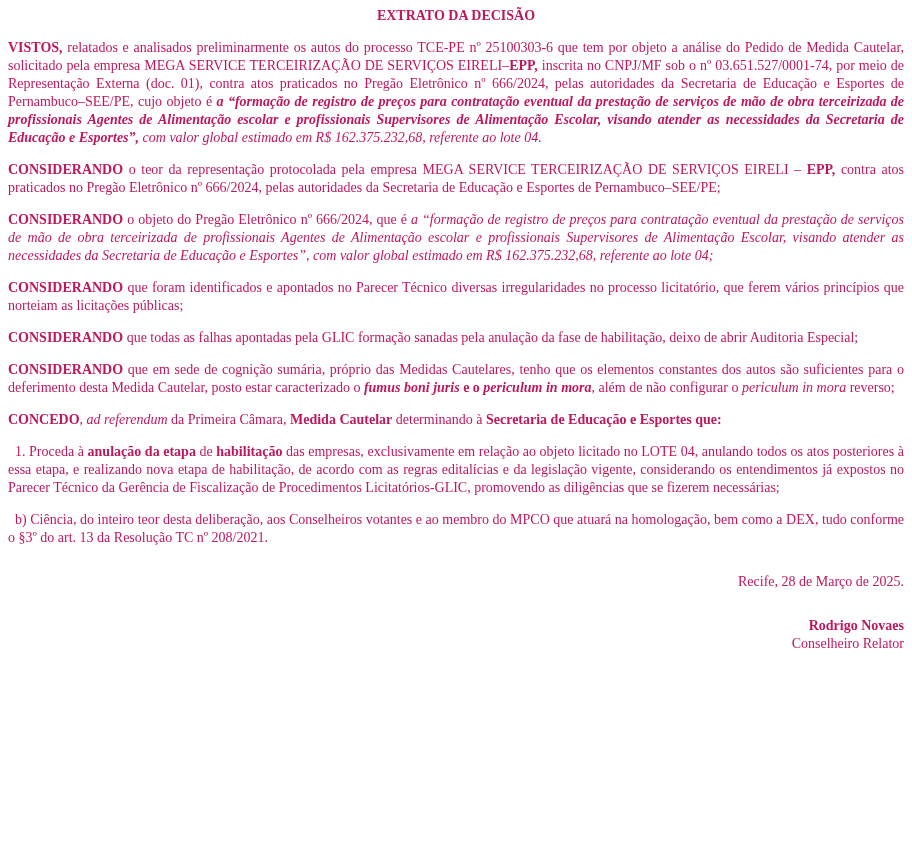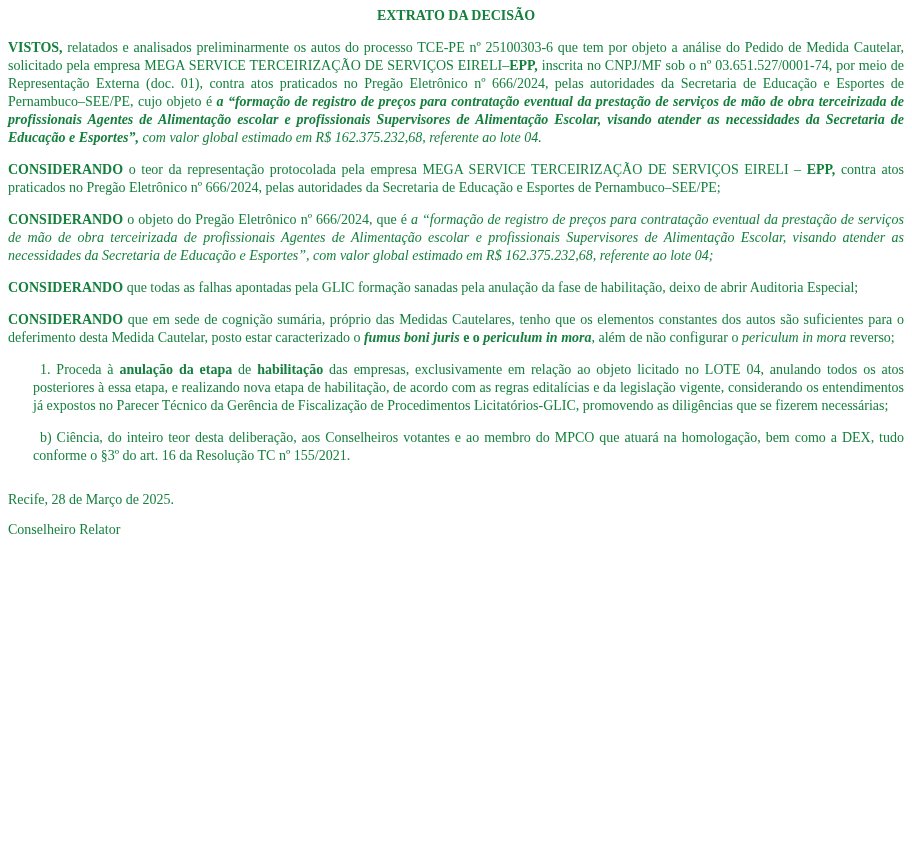--- a/index.html
+++ b/index.html
@@ -2,63 +2,65 @@
 <html><head>
 <meta charset="utf-8">
 <style>
   html, body { margin: 0; padding: 0; background: #ffffff; }
   .page {
     width: 912px;
     height: 844px;
     box-sizing: border-box;
     padding: 5px 8px 0 8px;
     background: #ffffff;
-    color: #15803d;
+    color: #be185d;
     font-family: "Liberation Serif", serif;
     font-size: 14px;
     line-height: 18px;
     overflow: hidden;
   }
   .title {
     margin: 2px 0 0 0;
     text-align: center;
     font-size: 14px;
     line-height: 18px;
     font-weight: bold;
   }
   .para {
     margin: 14px 0 0 0;
     text-align: justify;
   }
   .para.item {
-    margin-left: 25px;
     text-indent: 7px;
   }
   .para.center {
-    text-align: left;
+    text-align: right;
     margin-top: 26px;
   }
   .para.center-attached {
-    text-align: left;
-    margin-top: 12px;
+    text-align: right;
+    margin-top: 0;
   }
   .run.regular { font-weight: normal; font-style: normal; }
   .run.bold { font-weight: bold; }
   .run.italic { font-style: italic; }
   .run.bold-italic { font-weight: bold; font-style: italic; }
 </style>
 </head>
 <body>
 
 <div class="page">
   <h1 class="title">EXTRATO DA DECISÃO</h1>
   <div id="document-body">
       <p class="para body"><span class="run bold">VISTOS,</span><span class="run regular"> relatados e analisados preliminarmente os autos do processo TCE-PE nº 25100303-6 que tem por objeto a análise do Pedido de Medida Cautelar, solicitado pela empresa MEGA SERVICE TERCEIRIZAÇÃO DE SERVIÇOS EIRELI–</span><span class="run bold">EPP,</span><span class="run regular"> inscrita no CNPJ/MF sob o nº 03.651.527/0001-74, por meio de Representação Externa (doc. 01),  contra atos praticados no Pregão Eletrônico nº 666/2024, pelas autoridades da Secretaria de Educação e Esportes de Pernambuco–SEE/PE, cujo objeto é  </span><span class="run bold-italic">a “formação de registro de preços para contratação eventual da prestação de serviços de mão de obra terceirizada de profissionais Agentes de Alimentação escolar e profissionais Supervisores de Alimentação Escolar, visando atender as necessidades da Secretaria de Educação e Esportes”,</span><span class="run italic"> com valor global estimado em R$ 162.375.232,68, referente ao lote 04.</span></p>
       <p class="para body"><span class="run bold">CONSIDERANDO</span><span class="run regular"> o teor da representação protocolada pela empresa MEGA SERVICE TERCEIRIZAÇÃO DE SERVIÇOS EIRELI – </span><span class="run bold">EPP,</span><span class="run regular"> contra atos praticados no Pregão Eletrônico nº 666/2024, pelas autoridades da Secretaria de Educação e Esportes de Pernambuco–SEE/PE;</span></p>
       <p class="para body"><span class="run bold">CONSIDERANDO</span><span class="run regular"> o objeto do Pregão Eletrônico nº 666/2024, que é  </span><span class="run italic">a “formação de registro de preços para contratação eventual da prestação de serviços de mão de obra terceirizada de profissionais Agentes de Alimentação escolar e profissionais Supervisores de Alimentação Escolar, visando atender as necessidades da Secretaria de Educação e Esportes”, com valor global estimado em R$ 162.375.232,68, referente ao lote 04;</span></p>
+      <p class="para body"><span class="run bold">CONSIDERANDO</span><span class="run regular"> que foram identificados e apontados no Parecer Técnico diversas irregularidades no processo licitatório, que ferem vários princípios que norteiam as licitações públicas;</span></p>
       <p class="para body"><span class="run bold">CONSIDERANDO</span><span class="run regular"> que todas as falhas apontadas pela GLIC formação sanadas pela anulação da fase de habilitação, deixo de abrir Auditoria Especial;</span></p>
       <p class="para body"><span class="run bold">CONSIDERANDO</span><span class="run regular"> que em sede de cognição sumária, próprio das Medidas Cautelares, tenho que os elementos constantes dos autos são suficientes para o deferimento desta Medida Cautelar, posto estar caracterizado o </span><span class="run bold-italic">fumus boni juris</span><span class="run bold"> e o </span><span class="run bold-italic">periculum in mora</span><span class="run regular">, além de não configurar o </span><span class="run italic">periculum in mora</span><span class="run regular"> reverso;</span></p>
+      <p class="para body"><span class="run bold">CONCEDO</span><span class="run regular">, </span><span class="run italic">ad referendum</span><span class="run regular"> da Primeira Câmara, </span><span class="run bold">Medida Cautelar</span><span class="run regular"> determinando à </span><span class="run bold">Secretaria de Educação e Esportes que:</span></p>
       <p class="para item"><span class="run regular">1. Proceda à </span><span class="run bold">anulação da etapa</span><span class="run regular"> de </span><span class="run bold">habilitação</span><span class="run regular"> das empresas, exclusivamente em relação ao objeto licitado no LOTE 04, anulando todos os atos posteriores à essa etapa, e realizando nova etapa de habilitação, de acordo com as regras editalícias e da legislação vigente, considerando os entendimentos já expostos no Parecer Técnico da Gerência de  Fiscalização de Procedimentos Licitatórios-GLIC, promovendo as diligências que se fizerem necessárias;</span></p>
-      <p class="para item"><span class="run regular">b) Ciência, do inteiro teor desta deliberação, aos Conselheiros votantes e ao membro do MPCO que atuará na homologação, bem como a DEX, tudo conforme o §3º do art. 16 da Resolução TC nº 155/2021.</span></p>
+      <p class="para item"><span class="run regular">b) Ciência, do inteiro teor desta deliberação, aos Conselheiros votantes e ao membro do MPCO que atuará na homologação, bem como a DEX, tudo conforme o §3º do art. 13 da Resolução TC nº 208/2021.</span></p>
       <p class="para center"><span class="run regular">Recife, 28 de Março de 2025.</span></p>
+      <p class="para center"><span class="run bold">Rodrigo Novaes</span></p>
       <p class="para center-attached"><span class="run regular">Conselheiro Relator</span></p>
     </div>
 </div>
 
 </body></html>

